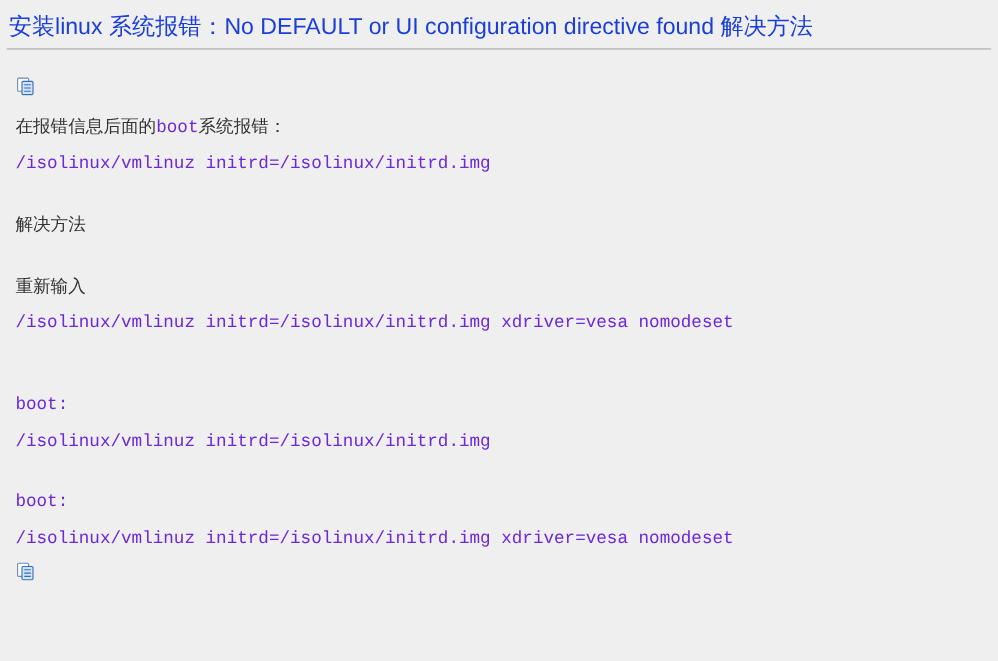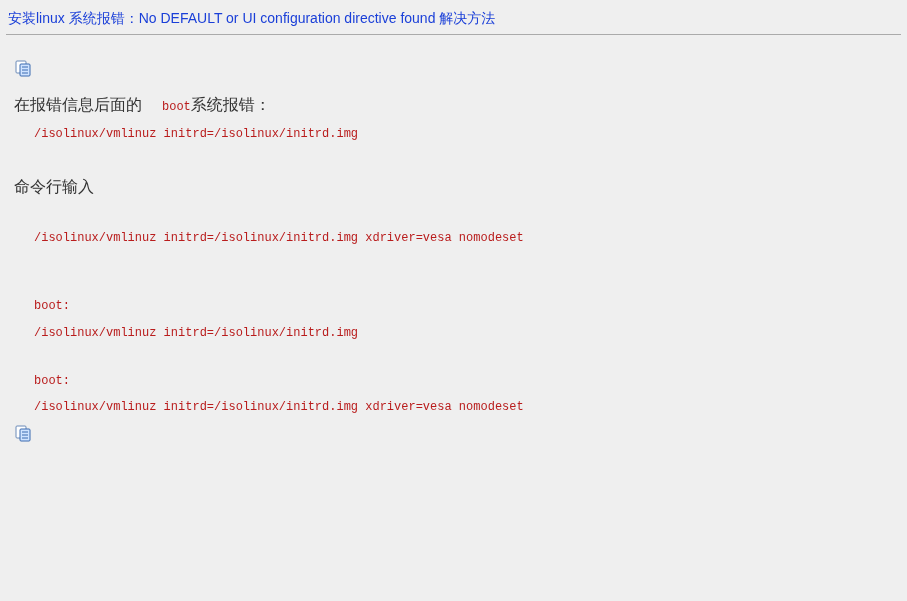--- a/index.html
+++ b/index.html
@@ -5,21 +5,21 @@
   * { margin: 0; padding: 0; box-sizing: border-box; }
   body {
     background: #efefef;
     font-family: Arial, "Microsoft YaHei", sans-serif;
     font-size: 16px;
     color: #333;
     width: 907px;
   }
   .page-title {
     color: #1a3fd8;
-    font-size: 14px;
+    font-size: 21px;
     font-weight: normal;
     padding: 10px 8px 6px 8px;
   }
   .divider {
     border: none;
     border-top: 1px solid #aaa;
     margin: 0 6px 0 6px;
   }
   .content {
     padding: 24px 14px 10px 14px;
@@ -29,23 +29,22 @@
     margin-bottom: 10px;
   }
   .copy-icon svg { display: block; }
   .line {
     line-height: 1.7;
     margin-bottom: 6px;
     white-space: pre-wrap;
   }
   .mono {
     font-family: "Courier New", monospace;
-    font-size: 12px;
-    color: #b91c1c;
-    padding-left: 20px;
+    font-size: 16px;
+    color: #6d28d9;
   }
   .gap-sm { height: 22px; }
   .gap-md { height: 42px; }
   .sans { font-family: Liberation Serif, serif; }
 </style>
 </head>
 <body>
 
 <h1 class="page-title">安装linux 系统报错：No DEFAULT or UI configuration directive found 解决方法</h1>
 <hr class="divider">
@@ -61,24 +60,25 @@
       <line x1="8" y1="14" x2="14" y2="14" stroke="#3a6bb0" stroke-width="1"></line>
     </svg>
   </span>
 
   <div class="line"><span class="sans">在报错信息后面的</span><span class="mono">boot</span><span class="sans">系统报错：</span></div>
 
   <div class="line mono">/isolinux/vmlinuz initrd=/isolinux/initrd.img</div>
 
   <div class="gap-sm"></div>
 
-  <div class="line sans">命令行输入</div>
+  <div class="line sans">解决方法</div>
 
   <div class="gap-sm"></div>
 
+  <div class="line sans">重新输入</div>
 
   <div class="line mono">/isolinux/vmlinuz initrd=/isolinux/initrd.img xdriver=vesa nomodeset</div>
 
   <div class="gap-md"></div>
 
   <div class="line mono">boot:</div>
   <div class="line mono">/isolinux/vmlinuz initrd=/isolinux/initrd.img</div>
 
   <div class="gap-sm"></div>
 

